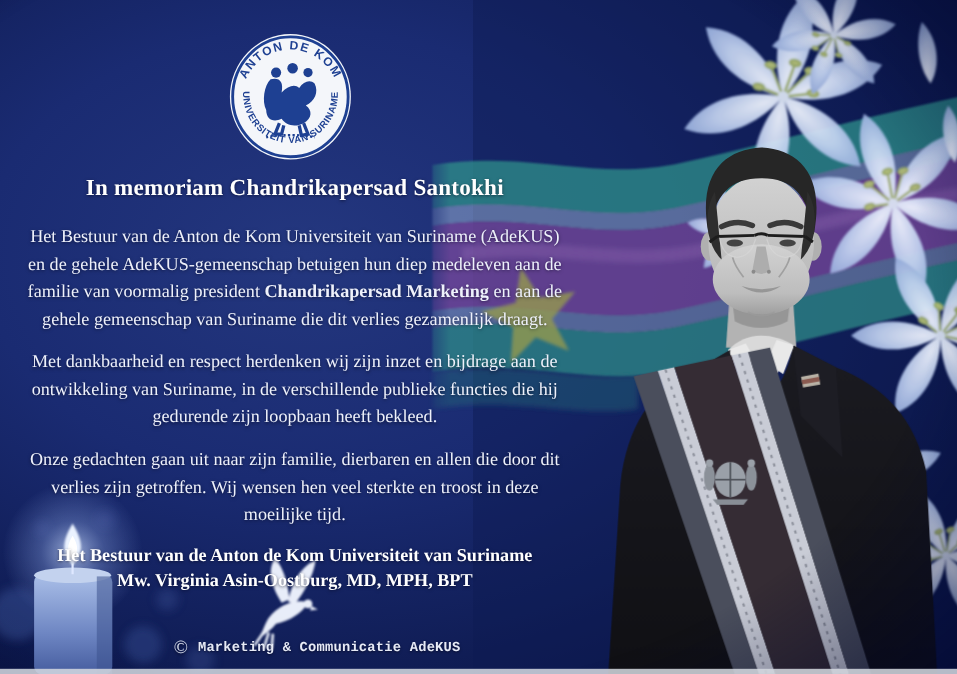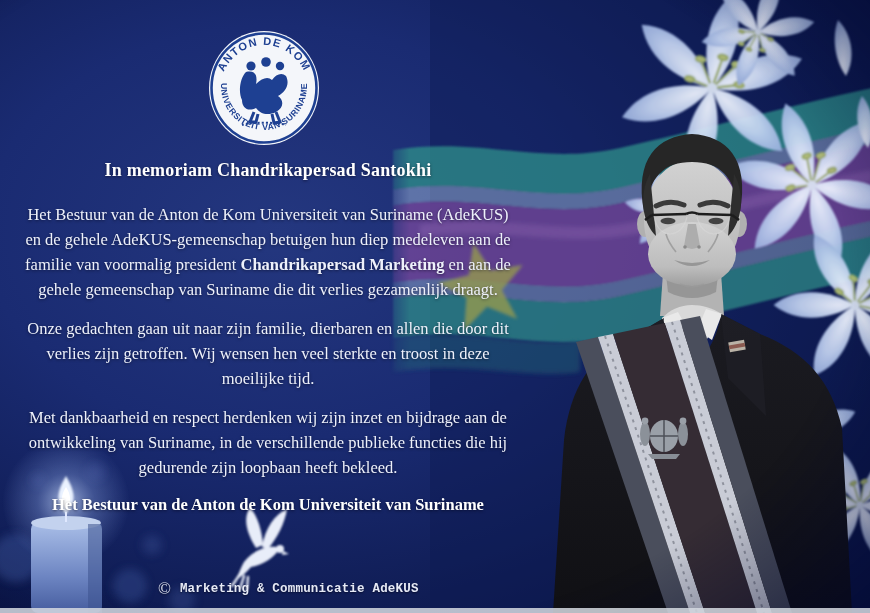--- a/index.html
+++ b/index.html
@@ -9,21 +9,21 @@
     font-family:"Liberation Serif", serif;
   }
   .art{position:absolute;left:0;top:0;width:870px;height:613px;display:block;}
   .logo-wrap{position:absolute;left:206px;top:28px;width:116px;height:120px;z-index:6;}
   .content{
     position:absolute;left:8px;top:156px;width:520px;z-index:6;
     text-align:center;color:#eef1fb;
     text-shadow:0 1px 3px rgba(0,0,20,.55);
   }
   .content h1{
-    font-size:18px;line-height:28px;font-weight:bold;margin:0 0 18px 0;color:#ffffff;letter-spacing:.2px;
+    font-size:21px;line-height:28px;font-weight:bold;margin:0 0 18px 0;color:#ffffff;letter-spacing:.2px;
   }
   .content p{
     font-size:16.5px;line-height:25px;margin:0 14px 14px 14px;font-weight:normal;
   }
   .content p strong{font-weight:bold;}
   .signature{
     margin-top:12px;font-weight:bold;font-size:16.5px;line-height:22px;color:#ffffff;
   }
   .signature div{margin:0 0 1px 0;}
   .footer{
@@ -281,24 +281,25 @@
         <path d="M40,44 C48,42 52,46 50,56 C56,50 62,48 66,52 C70,46 76,44 80,48 C84,56 80,64 72,68 C78,72 78,80 70,84 C62,88 54,86 50,80 C42,84 36,80 36,72 C32,64 34,50 40,44 Z"></path>
         <path d="M48,84 L44,94 L50,94 L52,86 M66,86 L68,95 L74,94 L70,84" stroke="#1e4092" stroke-width="3" fill="none"></path>
         <path d="M36,97 C44,94 72,94 80,97" stroke="#1e4092" stroke-width="2" fill="none" stroke-dasharray="2 2"></path>
       </g>
     </svg>
   </div>
 
   <div class="content">
     <h1>In memoriam Chandrikapersad Santokhi</h1>
     <p><span>Het Bestuur van de Anton de Kom Universiteit van Suriname (AdeKUS) en de gehele AdeKUS-gemeenschap betuigen hun diep medeleven aan de familie van voormalig president </span><strong>Chandrikapersad Marketing</strong><span> en aan de gehele gemeenschap van Suriname die dit verlies gezamenlijk draagt.</span></p>
+    <p>Met dankbaarheid en respect herdenken wij zijn inzet en bijdrage aan de ontwikkeling van Suriname, in de verschillende publieke functies die hij gedurende zijn loopbaan heeft bekleed.</p>
     <p>Onze gedachten gaan uit naar zijn familie, dierbaren en allen die door dit verlies zijn getroffen. Wij wensen hen veel sterkte en troost in deze moeilijke tijd.</p>
-    <p>Met dankbaarheid en respect herdenken wij zijn inzet en bijdrage aan de ontwikkeling van Suriname, in de verschillende publieke functies die hij gedurende zijn loopbaan heeft bekleed.</p>
     <div class="signature">
       <div>Het Bestuur van de Anton de Kom Universiteit van Suriname</div>
+      <div>Mw. Virginia Asin-Oostburg, MD, MPH, BPT</div>
     </div>
   </div>
 
   <div class="footer">
     <span class="csym">©</span>
     <span class="credit">Marketing &amp; Communicatie AdeKUS</span>
   </div>
 
 </div>
 

